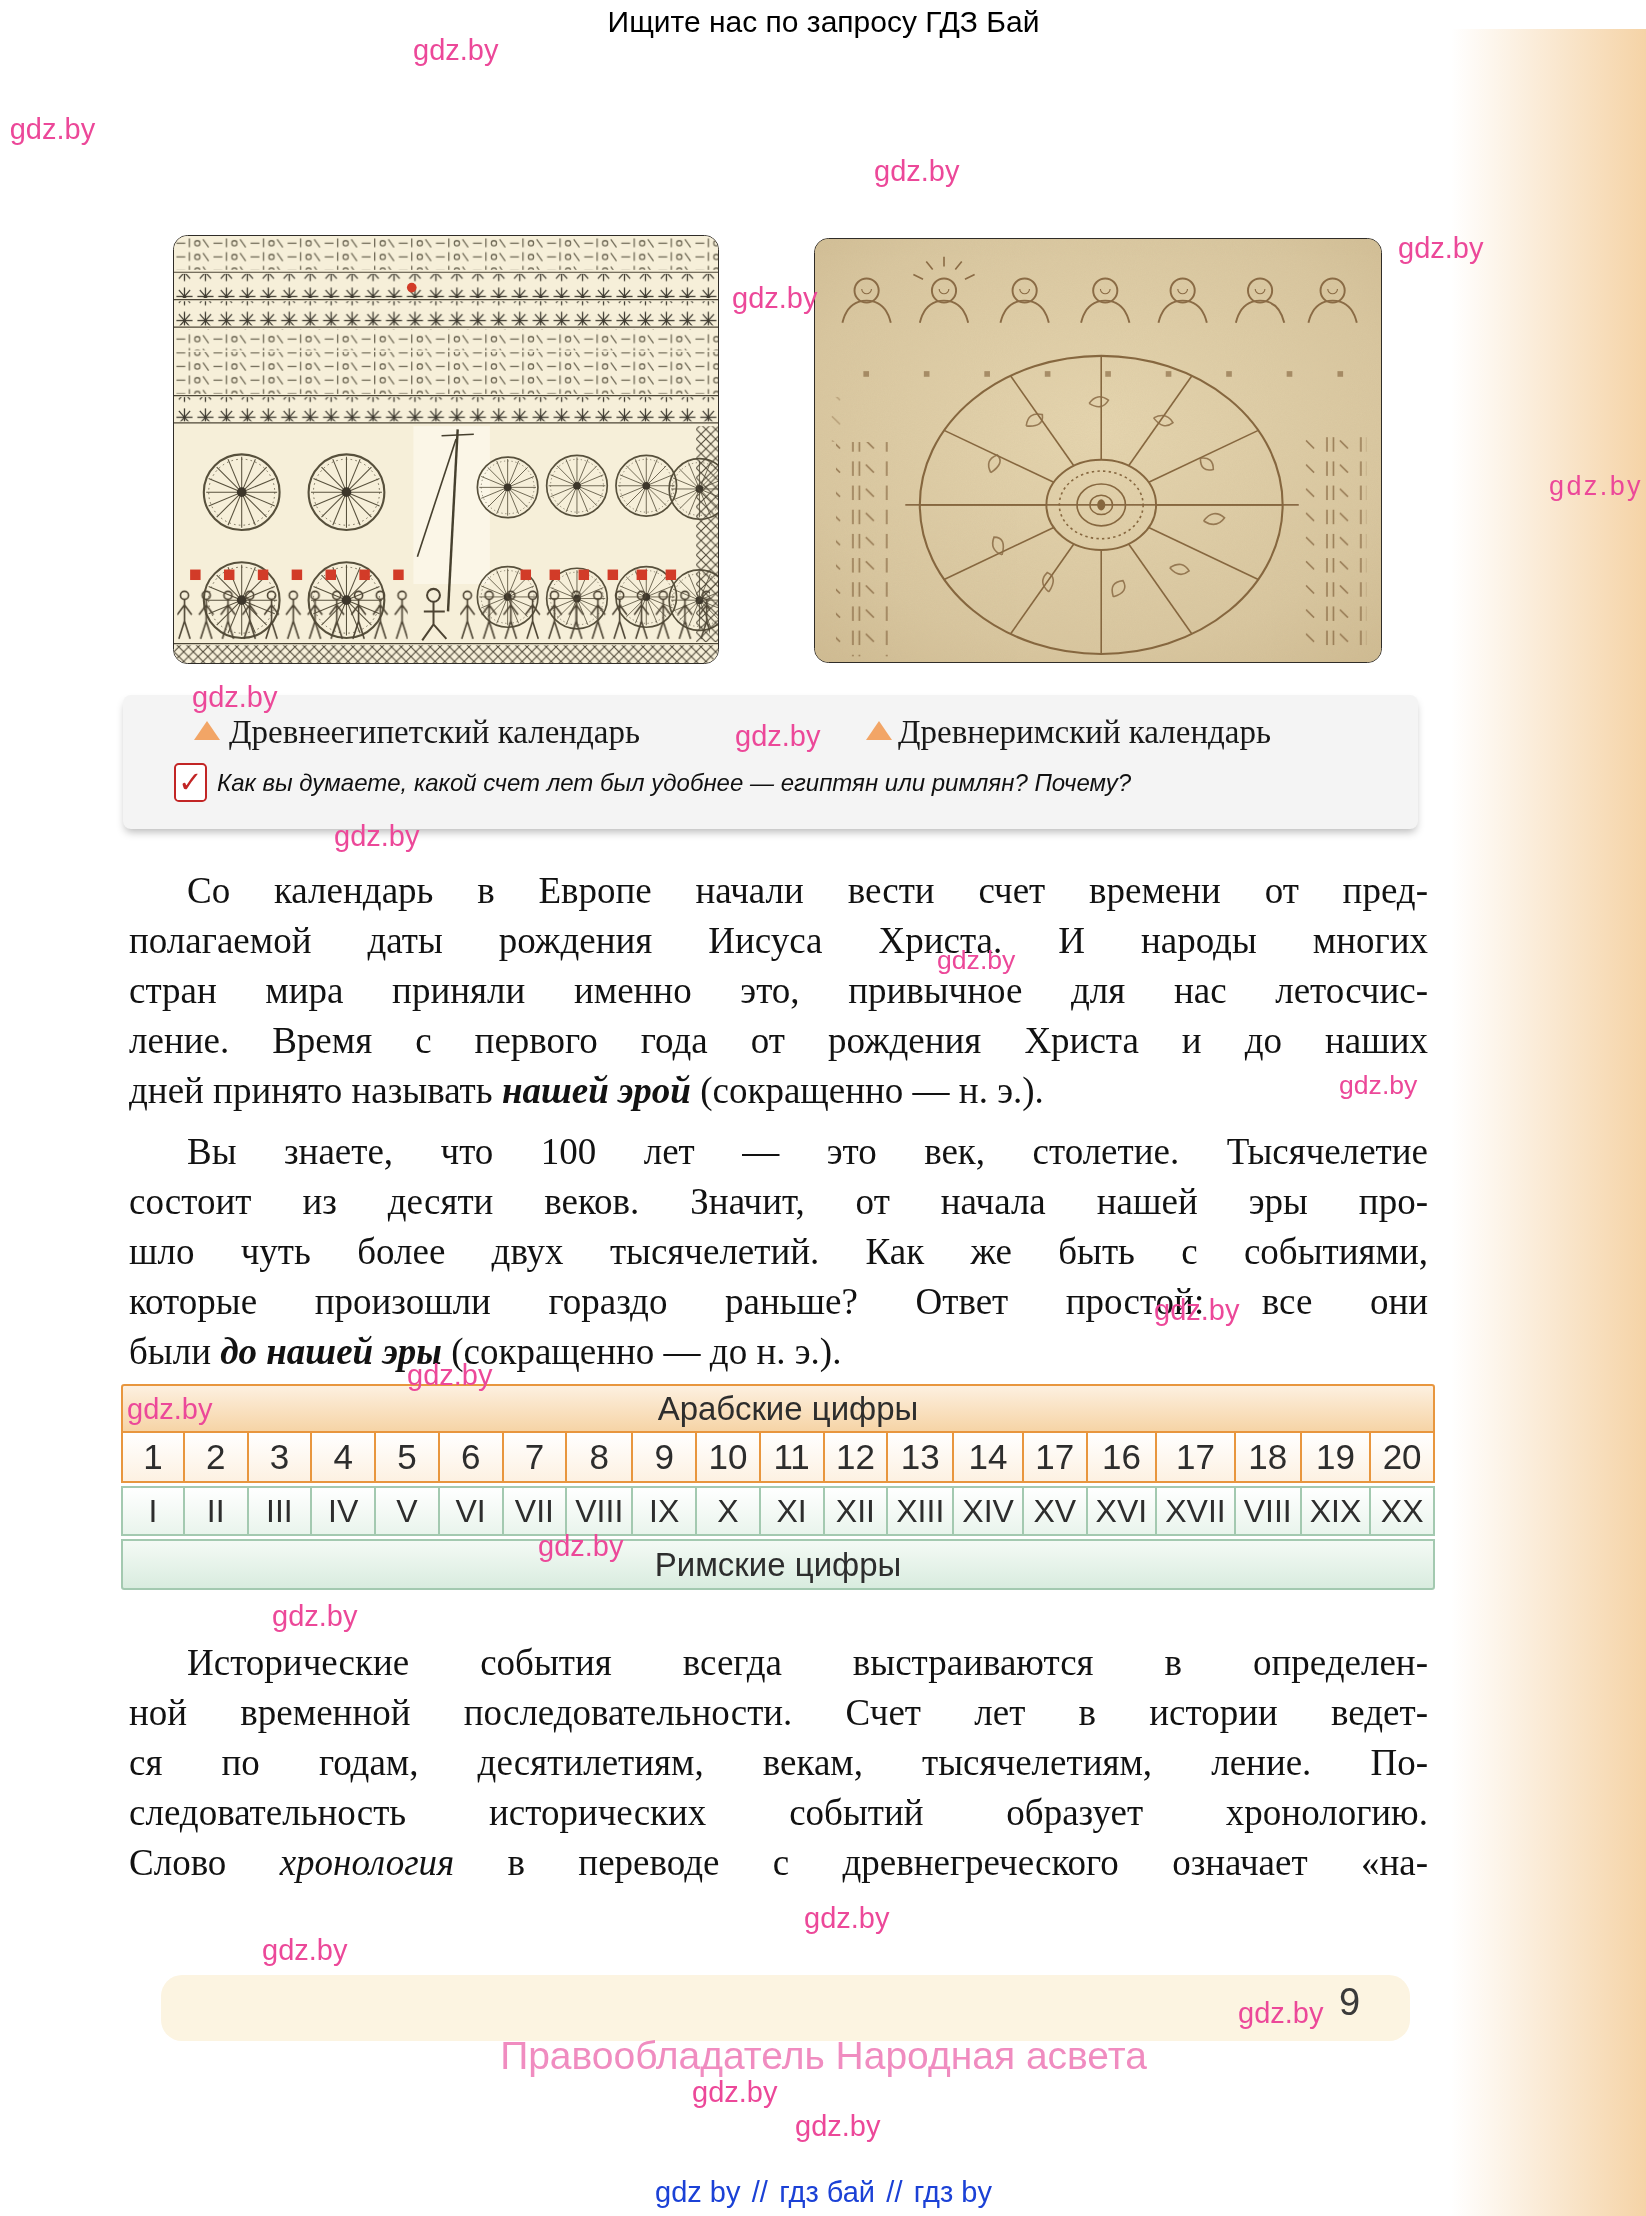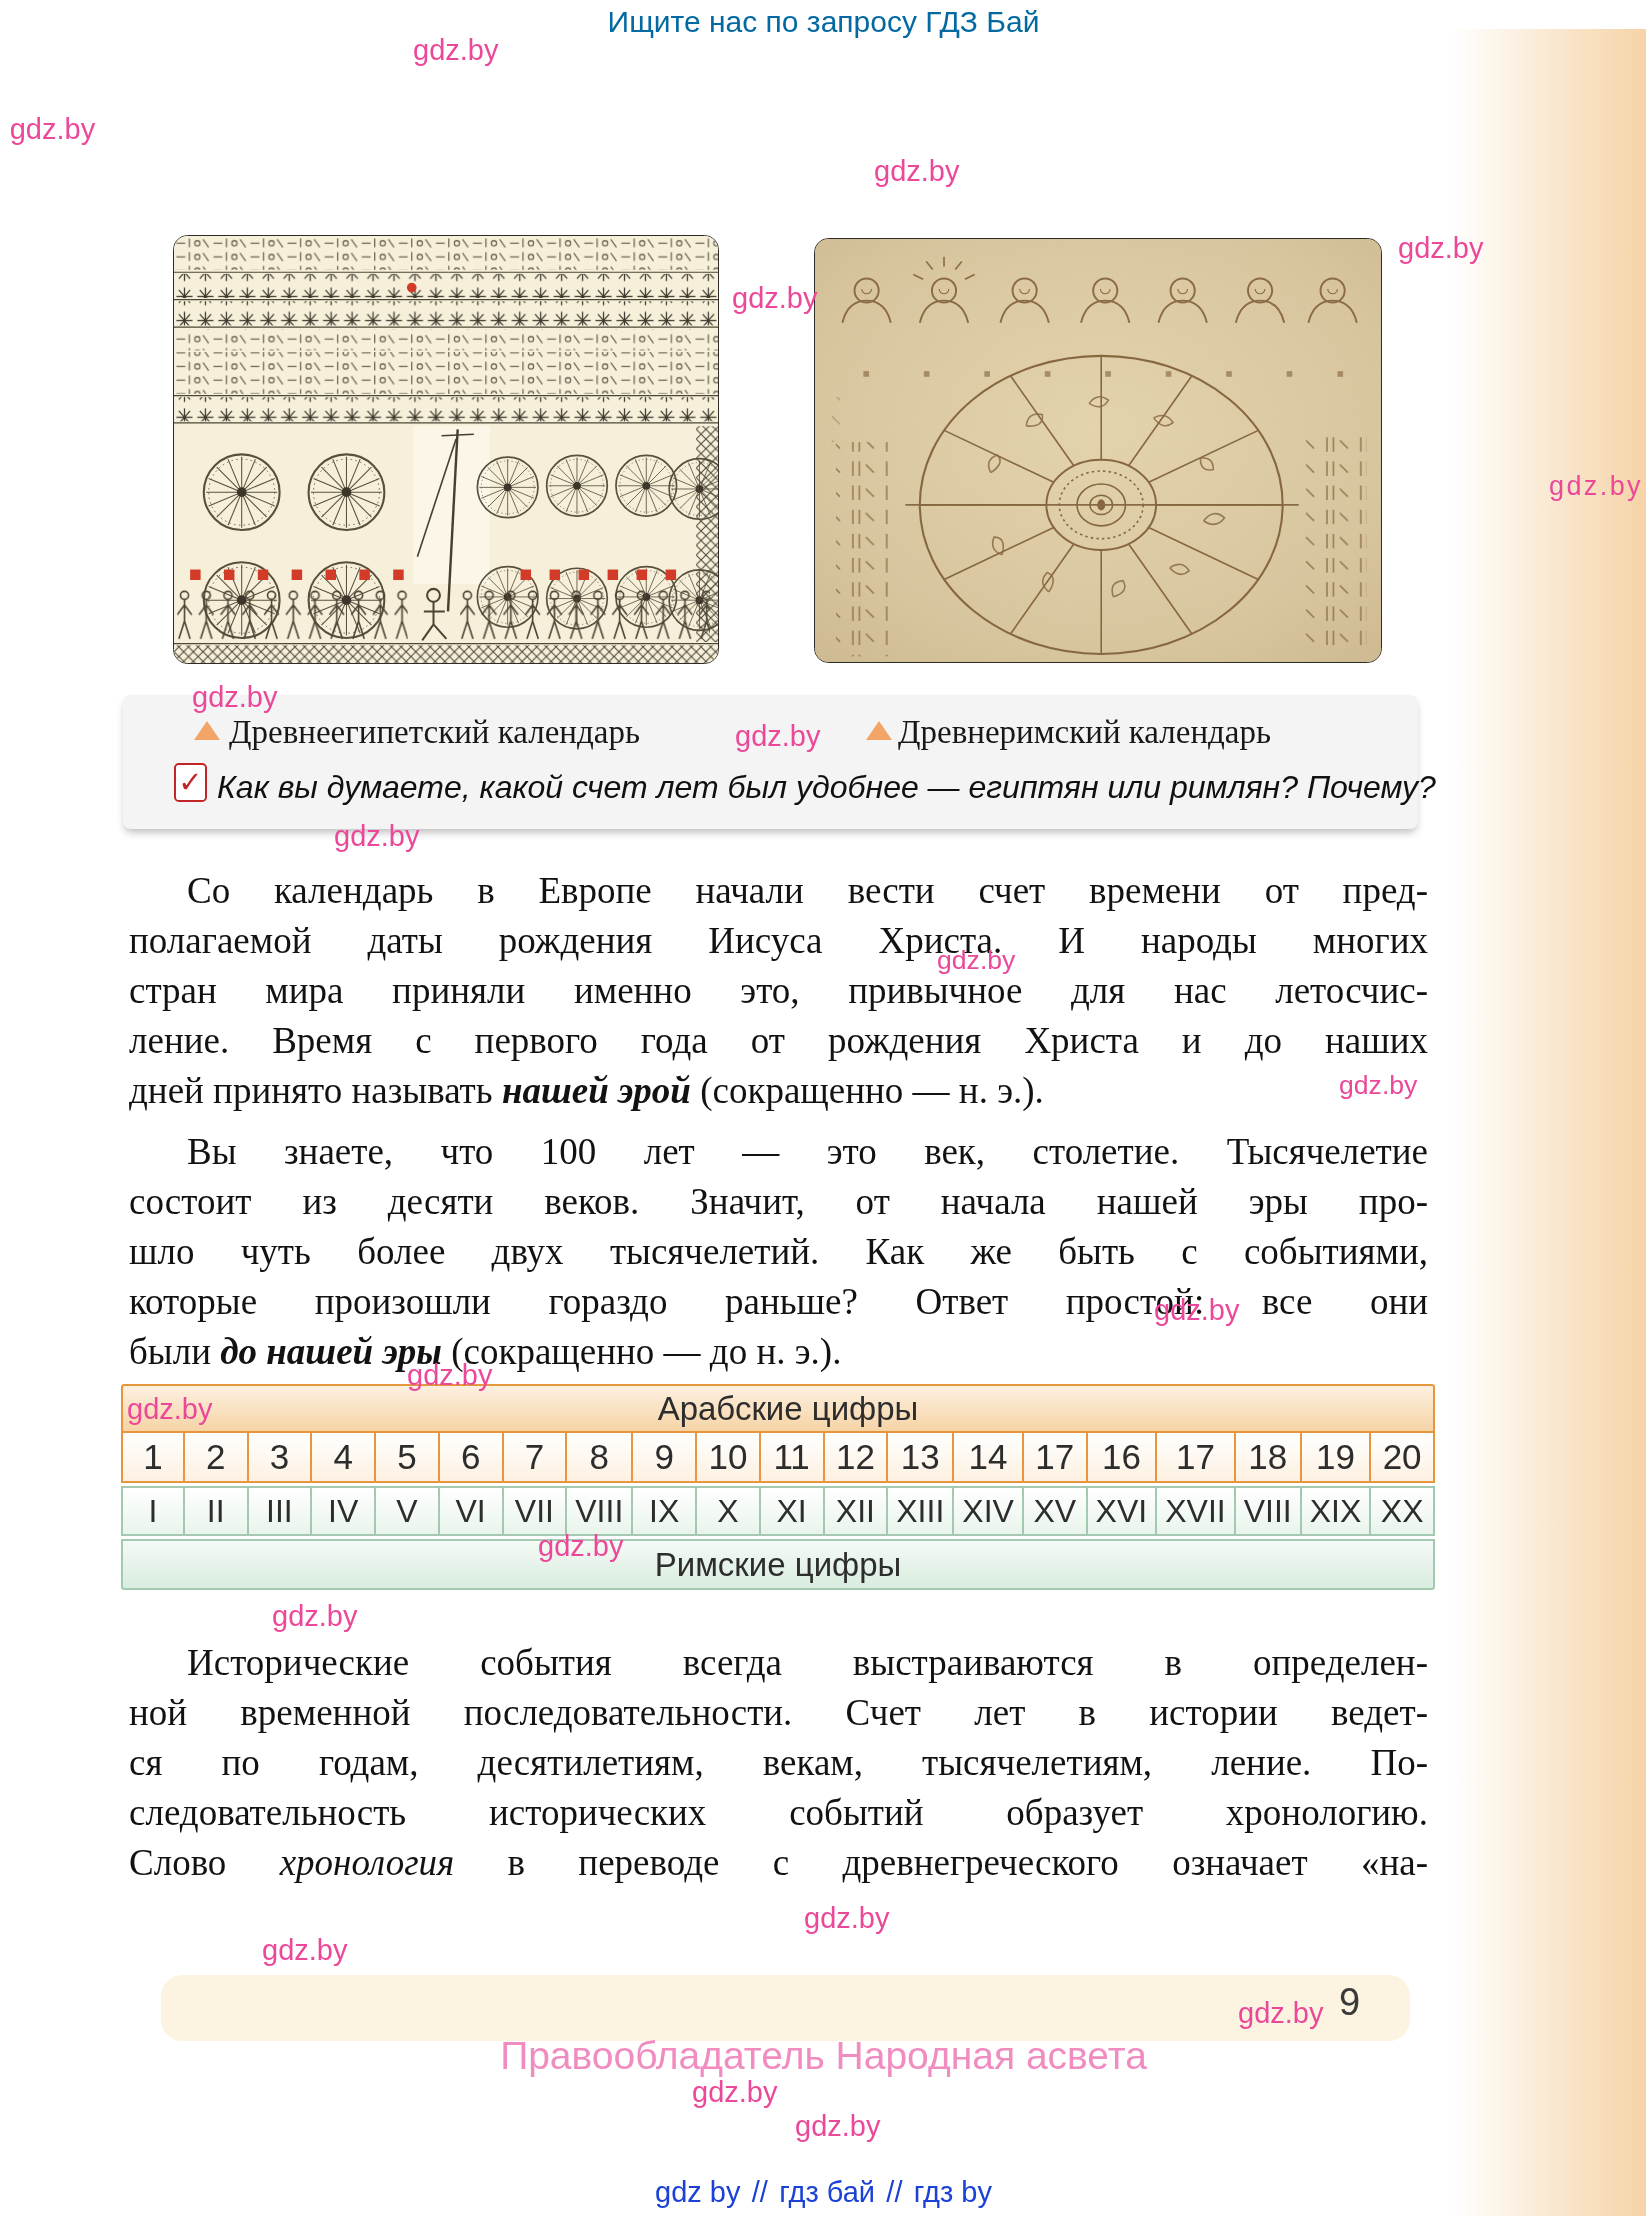--- a/index.html
+++ b/index.html
@@ -1,21 +1,21 @@
 <!DOCTYPE html>
 <html style="font-size:13px"><head>
 <meta charset="utf-8">
 <style>
   html,body{margin:0;padding:0;background:#ffffff;}
   .page{position:relative;width:1647px;height:2216px;background:#ffffff;overflow:hidden;
         font-family:"Liberation Serif","DejaVu Serif",serif;}
   .right-grad{position:absolute;right:0;top:29px;bottom:0;width:196px;
         background:linear-gradient(90deg, rgba(246,213,171,0) 0%, #f5d3a6 100%);}
   .banner{position:absolute;top:4.8px;left:0;width:100%;text-align:center;
-        font-family:"Liberation Sans",sans-serif;font-size:30px;color:#0369a1;}
+        font-family:"Liberation Sans",sans-serif;font-size:30px;color:#000000;}
   .wm-layer{position:absolute;inset:0;z-index:9;pointer-events:none;}
   .wm{position:absolute;font-family:"Liberation Sans",sans-serif;font-size:29px;color:#ec4899;white-space:nowrap;}
 
   .fig{position:absolute;border:1.6px solid #2f2c28;border-radius:14.5px;overflow:hidden;}
   .fig svg{display:block;width:100%;height:100%;}
   .fig.egy{left:173px;top:235px;width:544px;height:427px;background:#f6efd9;}
   .fig.rom{left:814px;top:238px;width:566px;height:423px;background:#d9c7a0;}
 
   .caption-box{position:absolute;left:123px;top:695px;width:1295px;height:134px;background:#f4f4f4;
         border-radius:8px;box-shadow:0 4.8px 8px -2.4px rgba(0,0,0,.28);}
@@ -23,21 +23,21 @@
         border-bottom:19.3px solid #f2a566;}
   .tri.t1{left:71px;top:26px;}
   .tri.t2{left:743px;top:26px;}
   .cap{position:absolute;top:19.3px;font-size:33px;color:#181818;white-space:nowrap;}
   .cap.c1{left:106px;}
   .cap.c2{left:775px;}
   .checkbox{position:absolute;left:51px;top:68px;width:29px;height:35px;border:2.4px solid #c22525;border-radius:4.8px;
         background:#fff;color:#c22525;font-size:29px;line-height:35px;text-align:center;
         font-family:"DejaVu Sans",sans-serif;font-weight:bold;}
   .question{position:absolute;left:94px;top:74px;font-family:"Liberation Sans",sans-serif;font-style:italic;
-        font-size:32px;color:#101010;white-space:nowrap;text-align:center;}
+        font-size:24px;color:#101010;white-space:nowrap;text-align:center;}
 
   .body-text{position:absolute;left:129px;width:1299px;font-size:37px;line-height:50px;color:#121212;}
   .body-text.upper{top:866px;}
   .body-text.lower{top:1638px;}
   .para+.para{margin-top:11.3px;}
   .line{text-align:justify;text-align-last:justify;}
   .line.last{text-align-last:left;}
   .line.indent{text-indent:58px;}
   .bi{font-style:italic;font-weight:bold;}
 

